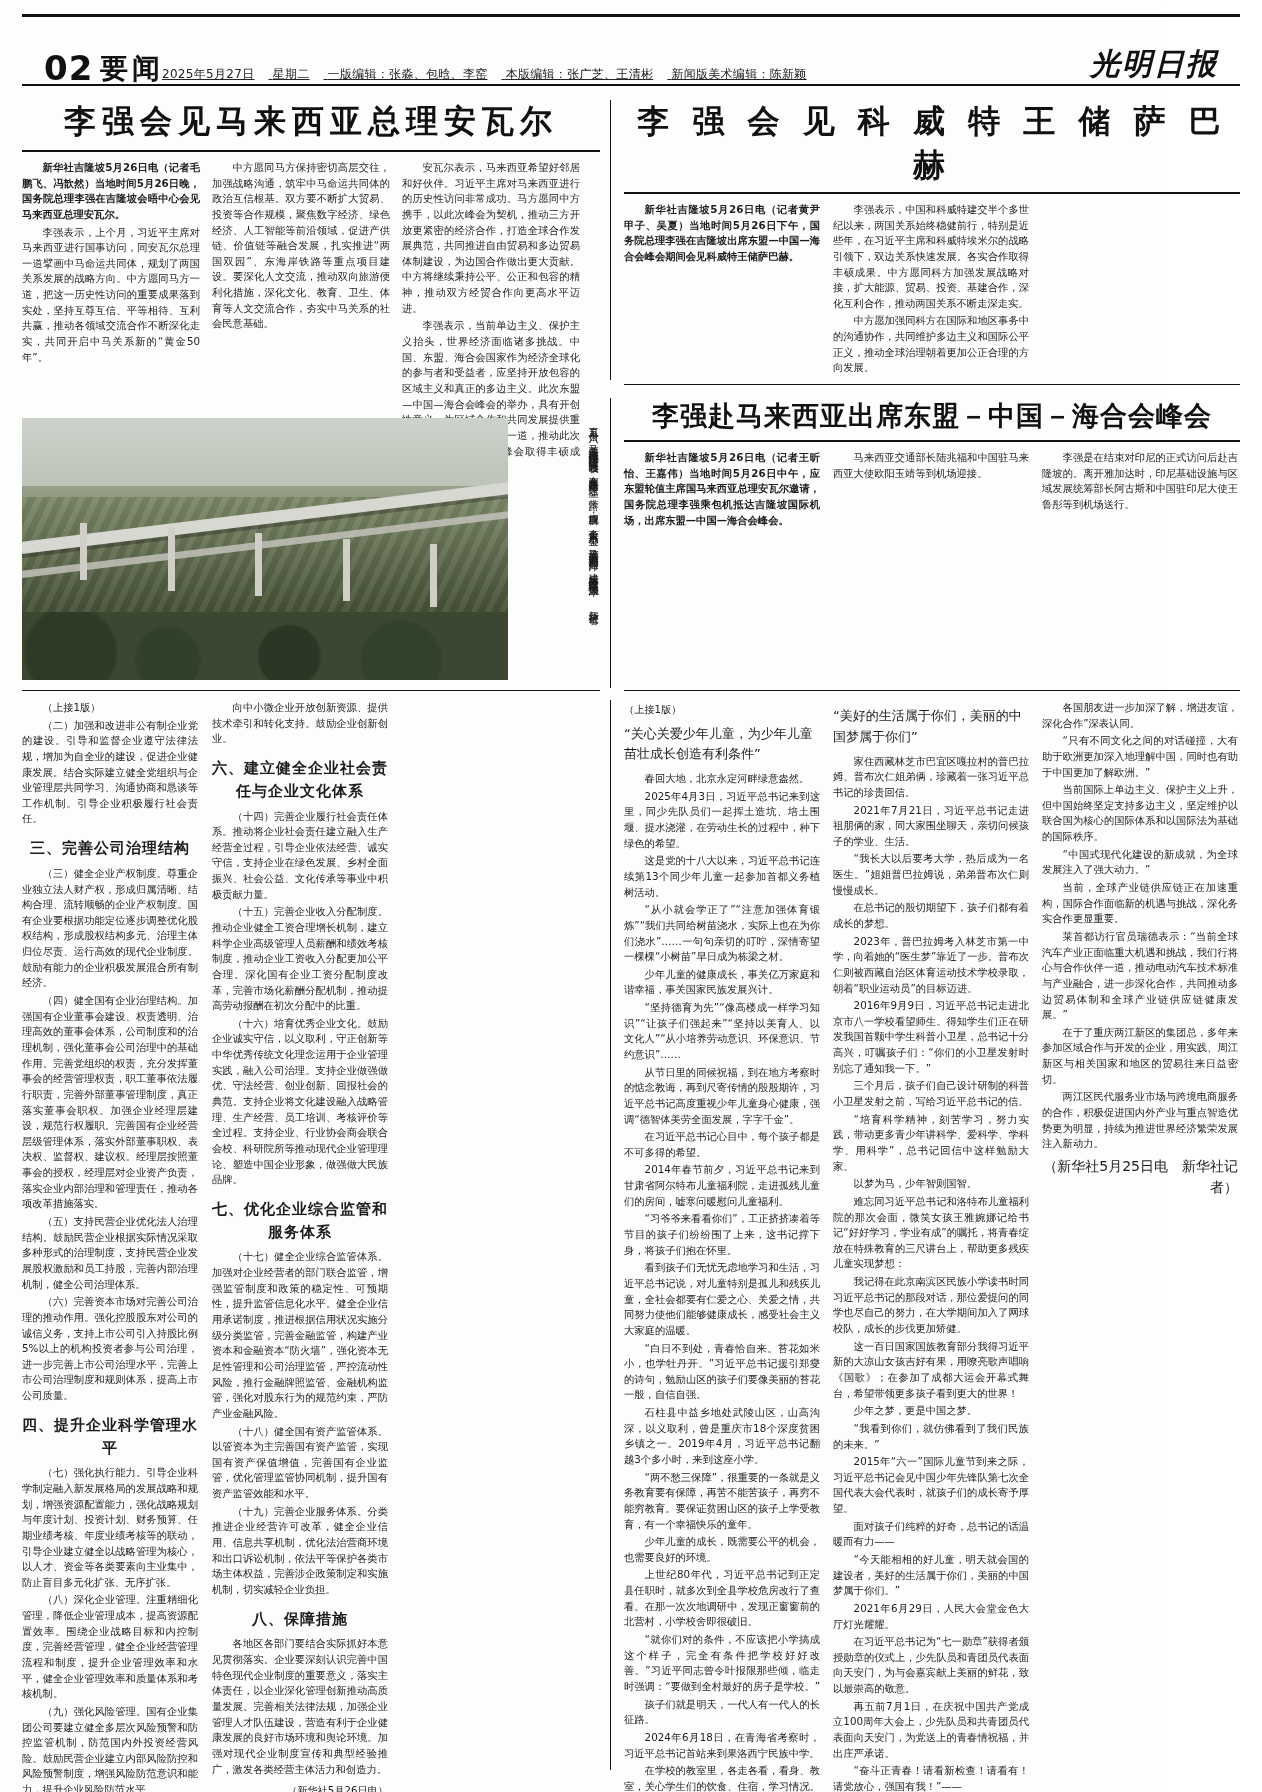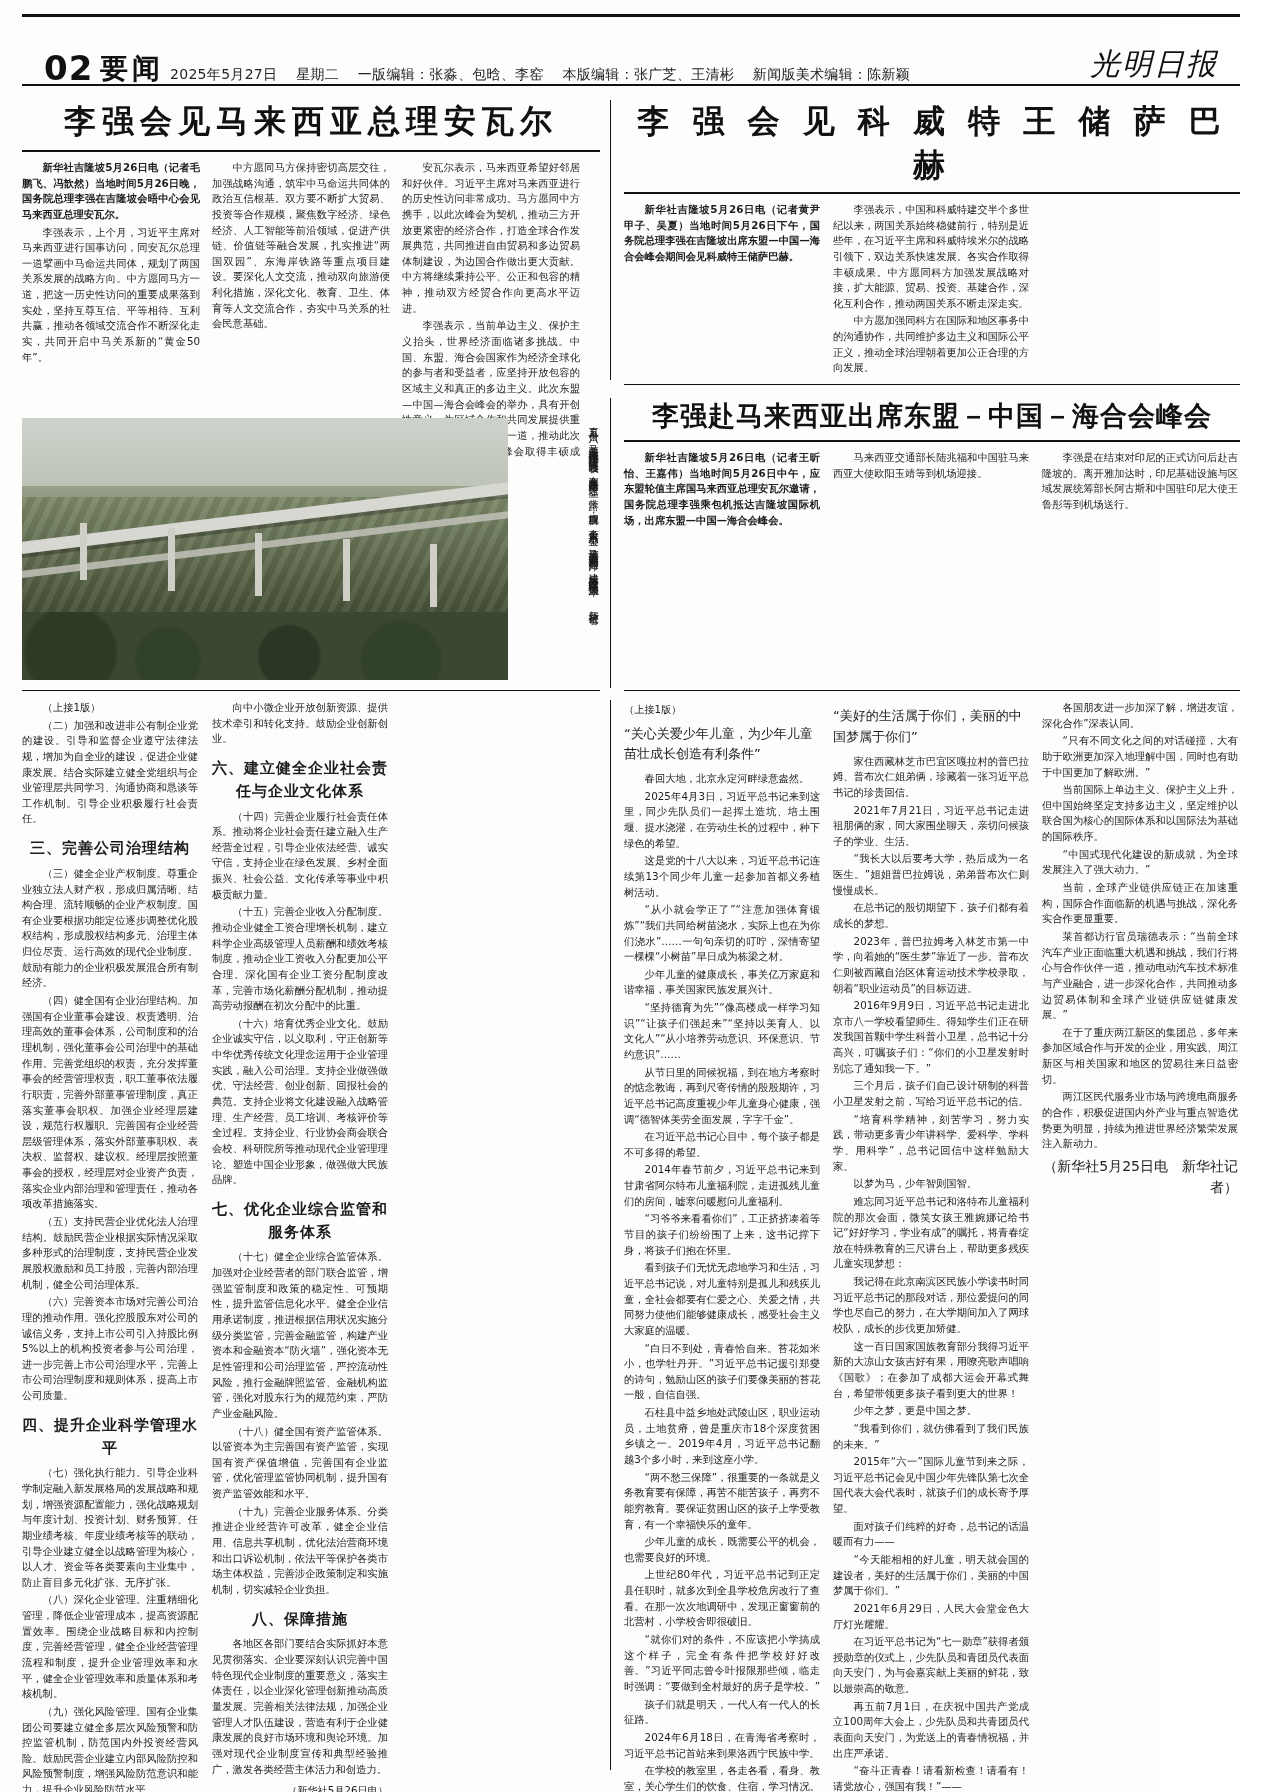--- a/index.html
+++ b/index.html
@@ -4,23 +4,23 @@
 <style>
   html,body{margin:0;padding:0;background:#ffffff;}
   body{width:1262px;height:1792px;font-family:"DejaVu Sans","Liberation Sans",sans-serif;color:#1a1a1a;overflow:hidden;}
   .page{position:relative;width:1162px;height:1792px;background:#fdfdfb;}
 
   
   .masthead{position:absolute;left:22px;top:18px;width:1218px;height:62px;}
   .rule-top{position:absolute;left:22px;top:14px;width:1218px;height:3px;background:#111;}
   .pagenum{position:absolute;left:22px;top:30px;font-size:34px;font-weight:bold;letter-spacing:1px;color:#111;font-family:"DejaVu Sans",sans-serif;}
   .section-title{position:absolute;left:78px;top:32px;font-size:28px;font-weight:bold;letter-spacing:4px;color:#111;}
-  .mast-meta{position:absolute;left:148px;top:48px;font-size:14px;color:#222;letter-spacing:.3px;white-space:nowrap;}
+  .mast-meta{position:absolute;left:140px;top:48px;font-size:12px;color:#222;letter-spacing:.3px;white-space:nowrap;text-decoration:underline;}
   .mast-meta span{margin-right:14px;}
-  .paper-logo{position:absolute;right:22px;top:26px;font-size:30px;font-weight:normal;letter-spacing:2px;color:#111;font-style:italic;margin-left:32px;}
+  .paper-logo{position:absolute;right:22px;top:26px;font-size:30px;font-weight:bold;letter-spacing:2px;color:#111;font-style:italic;margin-left:32px;}
   .rule-under-mast{position:absolute;left:22px;top:84px;width:1218px;height:2px;background:#111;}
 
   
   .col-text{font-size:10.3px;line-height:1.52;text-align:justify;color:#1c1c1c;}
   .col-text p{margin:0 0 2px 0;text-indent:2em;}
   .lead{font-weight:bold;}
   .hd1{font-size:32px;font-weight:bold;letter-spacing:6px;text-align:center;color:#111;}
   .hd2{font-size:27px;font-weight:bold;letter-spacing:1px;text-align:center;color:#111;}
 
   
@@ -213,21 +213,21 @@
         <p>这是党的十八大以来，习近平总书记连续第13个同少年儿童一起参加首都义务植树活动。</p>
         <p>“从小就会学正了”“注意加强体育锻炼”“我们共同给树苗浇水，实际上也在为你们浇水”……一句句亲切的叮咛，深情寄望一棵棵“小树苗”早日成为栋梁之材。</p>
         <p>少年儿童的健康成长，事关亿万家庭和谐幸福，事关国家民族发展兴计。</p>
         <p>“坚持德育为先”“像高楼成一样学习知识”“让孩子们强起来”“坚持以美育人、以文化人”“从小培养劳动意识、环保意识、节约意识”……</p>
         <p>从节日里的同候祝福，到在地方考察时的惦念教诲，再到尺寄传情的殷殷期许，习近平总书记高度重视少年儿童身心健康，强调“德智体美劳全面发展，字字千金”。</p>
         <p>在习近平总书记心目中，每个孩子都是不可多得的希望。</p>
         <p>2014年春节前夕，习近平总书记来到甘肃省阿尔特布儿童福利院，走进孤残儿童们的房间，嘘寒问暖慰问儿童福利。</p>
         <p>“习爷爷来看看你们”，工正挤挤凑着等节目的孩子们纷纷围了上来，这书记撑下身，将孩子们抱在怀里。</p>
         <p>看到孩子们无忧无虑地学习和生活，习近平总书记说，对儿童特别是孤儿和残疾儿童，全社会都要有仁爱之心、关爱之情，共同努力使他们能够健康成长，感受社会主义大家庭的温暖。</p>
         <p>“白日不到处，青春恰自来。苔花如米小，也学牡丹开。”习近平总书记援引郑燮的诗句，勉励山区的孩子们要像美丽的苔花一般，自信自强。</p>
-        <p>石柱县中益乡地处武陵山区，职业运动员，土地贫瘠，曾是重庆市18个深度贫困乡镇之一。2019年4月，习近平总书记翻越3个多小时，来到这座小学。</p>
+        <p>石柱县中益乡地处武陵山区，山高沟深，以义取利，曾是重庆市18个深度贫困乡镇之一。2019年4月，习近平总书记翻越3个多小时，来到这座小学。</p>
         <p>“两不愁三保障”，很重要的一条就是义务教育要有保障，再苦不能苦孩子，再穷不能穷教育。要保证贫困山区的孩子上学受教育，有一个幸福快乐的童年。</p>
         <p>少年儿童的成长，既需要公平的机会，也需要良好的环境。</p>
         <p>上世纪80年代，习近平总书记到正定县任职时，就多次到全县学校危房改行了查看。在那一次次地调研中，发现正窗窗前的北营村，小学校舍即很破旧。</p>
         <p>“就你们对的条件，不应该把小学搞成这个样子，完全有条件把学校好好改善。”习近平同志曾令叶报限那些倾，临走时强调：“要做到全村最好的房子是学校。”</p>
         <p>孩子们就是明天，一代人有一代人的长征路。</p>
         <p>2024年6月18日，在青海省考察时，习近平总书记首站来到果洛西宁民族中学。</p>
         <p>在学校的教室里，各走各看，看身、教室，关心学生们的饮食、住宿，学习情况。看到餐的餐厅，边吃吃饭，吃风机一应俱全，总书记关切地问“冬天那里有热水吗”，强调要“全天候供应热水，保证孩子们的洗脚和用”。</p>
 
         <p></p>
         <p></p>

